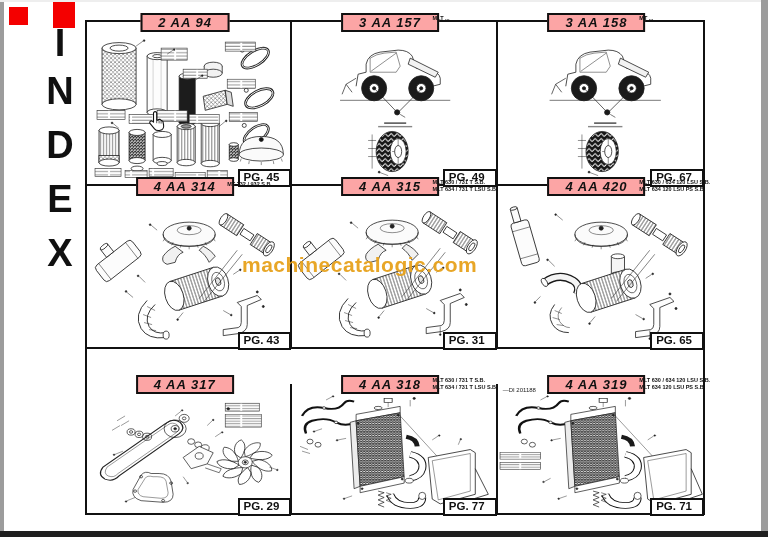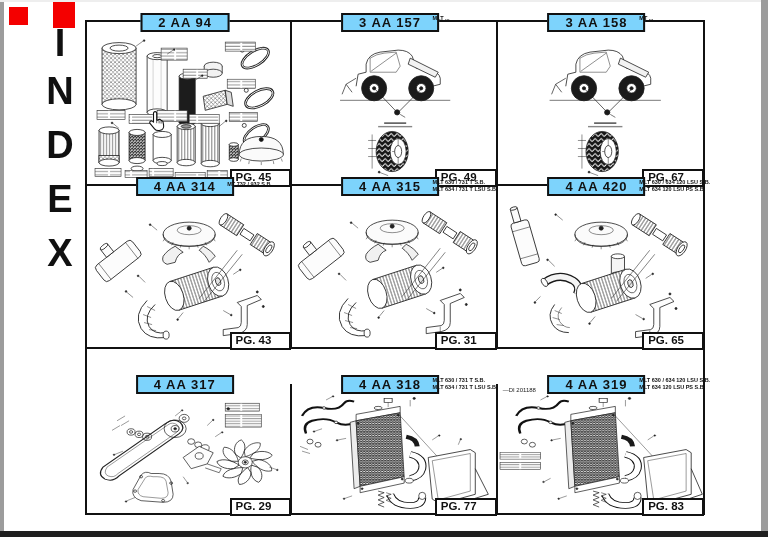--- a/index.html
+++ b/index.html
@@ -14,27 +14,27 @@
   .red-sq.b{left:53px;top:2px;width:22px;height:26px;}
   .index-letter{position:absolute;left:42px;width:36px;text-align:center;
                 font-size:38px;font-weight:700;line-height:1;color:#101010;letter-spacing:0;}
   .grid{position:absolute;left:85px;top:20px;width:616px;height:491px;
         border:2px solid #111;display:grid;
         grid-template-columns:1fr 1fr 1fr;grid-template-rows:1fr 1fr 1fr;background:#fff;}
   .cell{position:relative;border-right:2px solid #111;border-bottom:2px solid #111;background:#fff;}
   .cell:nth-child(3n){border-right:none;}
   .cell:nth-child(n+7){border-bottom:none;margin-top:35px;}
   .hdr-box{position:absolute;top:-9px;left:50%;transform:translateX(-54%);
-           background:#7dd3fc;border:2px solid #111;padding:0 16px;white-space:nowrap;
-           font-size:13px;font-weight:700;letter-spacing:1px;line-height:15px;z-index:4;}
+           background:#fca5a5;border:2px solid #111;padding:0 16px;white-space:nowrap;
+           font-size:13px;font-weight:700;letter-spacing:1px;line-height:15px;z-index:4;font-style:italic;}
   .models{position:absolute;top:-7px;left:69%;font-size:5.5px;font-weight:700;
           line-height:1.25;white-space:nowrap;z-index:4;color:#111;}
   .note{position:absolute;top:3px;left:5px;font-size:6px;color:#222;z-index:4;}
   .pg-box{position:absolute;bottom:-3px;right:-1px;background:#fff;border:2px solid #111;
-          padding:0 18px 1px 4px;font-size:11.5px;font-weight:700;line-height:13px;z-index:4;}
+          padding:0 10px 1px 4px;font-size:11.5px;font-weight:700;line-height:13px;z-index:4;}
   .art{position:absolute;left:0;top:0;width:100%;height:100%;z-index:1;}
   .watermark{position:absolute;left:242px;top:253px;font-size:21px;font-weight:700;
              letter-spacing:.5px;z-index:8;opacity:.95;white-space:nowrap;}
   .cursor{position:absolute;left:146px;top:111px;z-index:10;}
   svg{display:block;}
 </style>
 </head>
 <body>
 
 <div class="screen">
@@ -615,25 +615,26 @@
               <path d="M140 70 l6 -5"></path>
                 <circle cx="147" cy="64.5" r="0.9" fill="#222"></circle>
               <path d="M60 140 l-7 3"></path>
                 <circle cx="52" cy="143.5" r="0.9" fill="#222"></circle>
               <path d="M44 118 l-6 4"></path>
                 <circle cx="37" cy="122.5" r="0.9" fill="#222"></circle>
             </g>
           </g>
         </g>
       </svg>
-      <div class="pg-box">PG. 83</div>
+      <div class="pg-box">PG. 71</div>
     </div>
 
   </div>
 
+  <div class="watermark" style="color: rgb(231, 162, 28);">machinecatalogic.com</div>
 
   <div class="cursor">
     <svg width="19" height="22" viewBox="0 0 19 22">
       <path d="M7.5 2.2 C7.5 1.3 8.2 0.6 9.1 0.6 C10 0.6 10.7 1.3 10.7 2.2 L10.7 9.2 C11.1 9.1 11.6 9.1 12 9.3 C12.3 8.6 13.1 8.2 13.9 8.4 C14.6 8.6 15 9.1 15.1 9.7 C15.9 9.5 16.8 10 17 10.9 L17.6 14.2 C18 16.5 16.6 18.8 14.3 19.3 C12.1 19.8 9.8 19.4 8.5 17.8 L4.2 12.7 C3.5 11.9 3.6 10.8 4.4 10.2 C5.1 9.7 6.1 9.8 6.7 10.4 L7.5 11.2 Z" fill="#fff" stroke="#111" stroke-width="1.1" stroke-linejoin="round"></path>
       <path d="M10.7 9.6 L10.7 12.2 M13.1 9.4 L13.1 12.4 M15.1 10 L15.1 12.6" stroke="#111" stroke-width="0.7" fill="none"></path>
     </svg>
   </div>
 
 </div>
 

